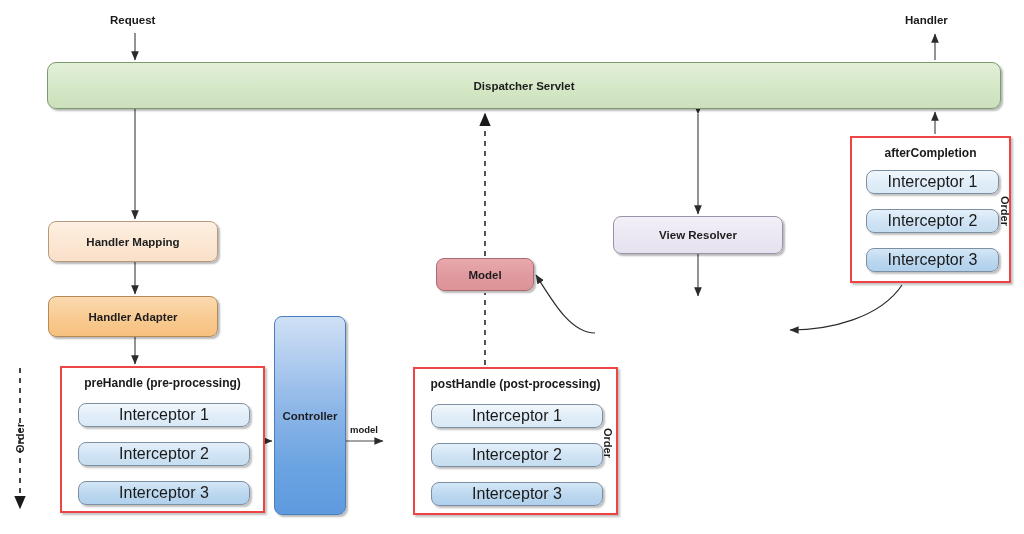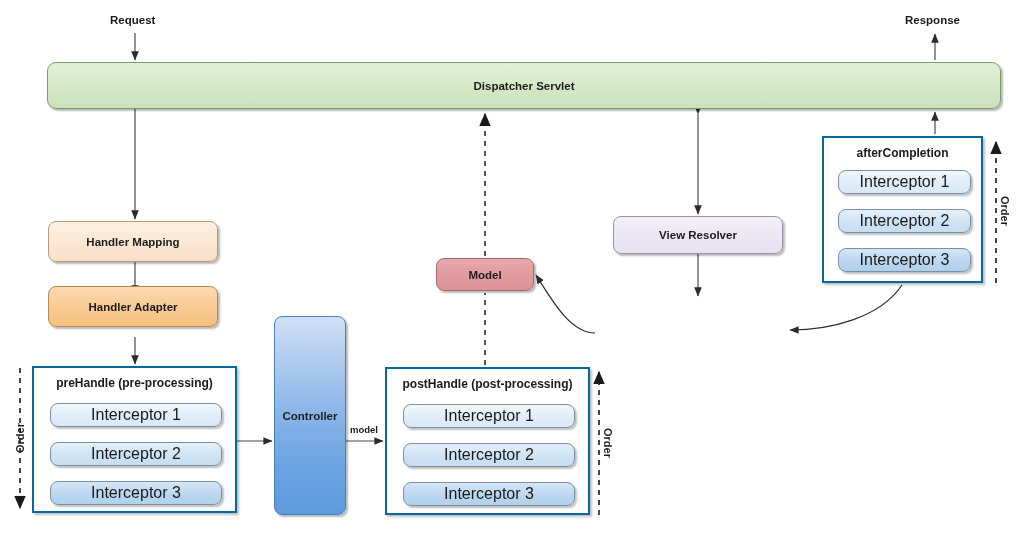--- a/index.html
+++ b/index.html
@@ -37,21 +37,21 @@
   }
   
   .n-handlermapping{
     left:48px;top:221px;width:170px;height:41px;
     border-radius:8px;
     background:linear-gradient(180deg,#fdf0e2 0%,#fbe6d2 60%,#f9e0c9 100%);
     border:1px solid #b89a7a;
   }
   
   .n-handleradapter{
-    left:48px;top:286px;width:170px;height:41px;
+    left:48px;top:296px;width:170px;height:41px;
     border-radius:8px;
     background:linear-gradient(180deg,#fbd9b0 0%,#f8c98f 60%,#f6c07e 100%);
     border:1px solid #b58a54;
   }
   
   .n-controller{
     left:274px;top:316px;width:72px;height:199px;
     border-radius:8px;
     background:linear-gradient(180deg,#cfe0f5 0%,#8fb7e8 45%,#6ca4e2 75%,#5e9ade 100%);
     border:1px solid #4a7fbd;
@@ -84,24 +84,25 @@
     font-size:11.5px;font-weight:bold;color:#1d1d1d;
   }
   .viewcard.c3{left:18px;top:0px;}
   .viewcard.c2{left:9px;top:7px;}
   .viewcard.c1{left:0px;top:15px;}
 
   
   .group{
     position:absolute;
     box-sizing:border-box;
-    border:2px solid #0369a1;
+    border:2px solid #ef4444;
     background:#ffffff;
     box-shadow:2px 2px 2px rgba(0,0,0,0.25);
     z-index:2;
+    margin-left:28px;
   }
   .group-title{
     position:absolute;left:0;right:0;top:8px;
     text-align:center;
     font-size:12px;font-weight:bold;color:#1a1a1a;
   }
   .g-prehandle{left:32px;top:366px;width:205px;height:147px;}
   .g-posthandle{left:385px;top:367px;width:205px;height:148px;}
   .g-aftercompletion{left:822px;top:136px;width:161px;height:147px;}
 
@@ -186,21 +187,21 @@
 
     <line x1="902" y1="247" x2="902" y2="235" stroke="#2b2b2b" stroke-width="1.2" marker-end="url(#arrow)"></line>
     <line x1="902" y1="208" x2="902" y2="196" stroke="#2b2b2b" stroke-width="1.2" marker-end="url(#arrow)"></line>
 
     <line x1="20" y1="368" x2="20" y2="508" stroke="#1a1a1a" stroke-width="1.6" stroke-dasharray="5,5" marker-end="url(#arrowbig)"></line>
     <line x1="599" y1="515" x2="599" y2="372" stroke="#1a1a1a" stroke-width="1.6" stroke-dasharray="5,5" marker-end="url(#arrowbig)"></line>
     <line x1="996" y1="283" x2="996" y2="142" stroke="#1a1a1a" stroke-width="1.6" stroke-dasharray="5,5" marker-end="url(#arrowbig)"></line>
   </svg>
 
   <div class="flabel" style="left:110px;top:14px;">Request</div>
-  <div class="flabel" style="left:905px;top:14px;">Response</div>
+  <div class="flabel" style="left:905px;top:14px;">Handler</div>
   <div class="flabel small" style="left:350px;top:424px;">model</div>
 
   <div class="orderlabel rot-ccw" style="left:-4px;top:432px;width:48px;text-align:center;">Order</div>
   <div class="orderlabel rot-cw" style="left:584px;top:437px;width:48px;text-align:center;">Order</div>
   <div class="orderlabel rot-cw" style="left:981px;top:205px;width:48px;text-align:center;">Order</div>
 
   <div class="node n-dispatcher">
     <span>Dispatcher Servlet</span>
   </div>
 

